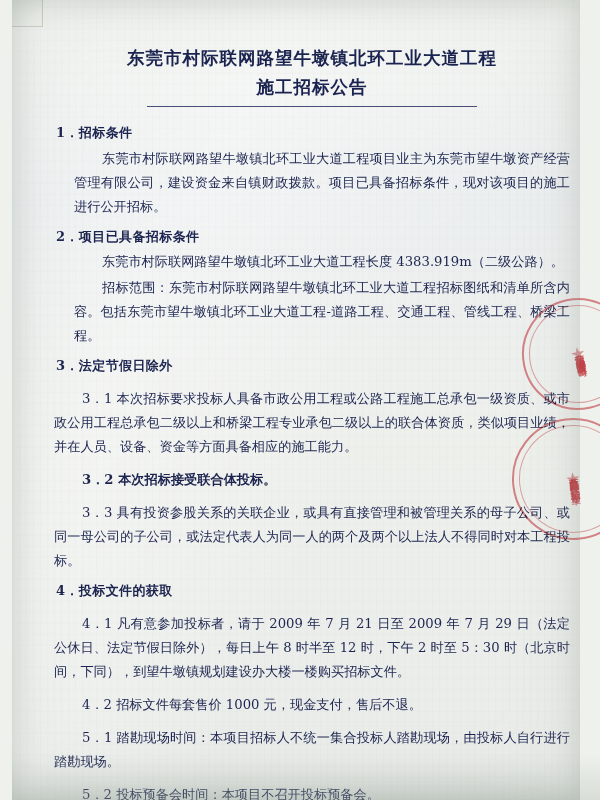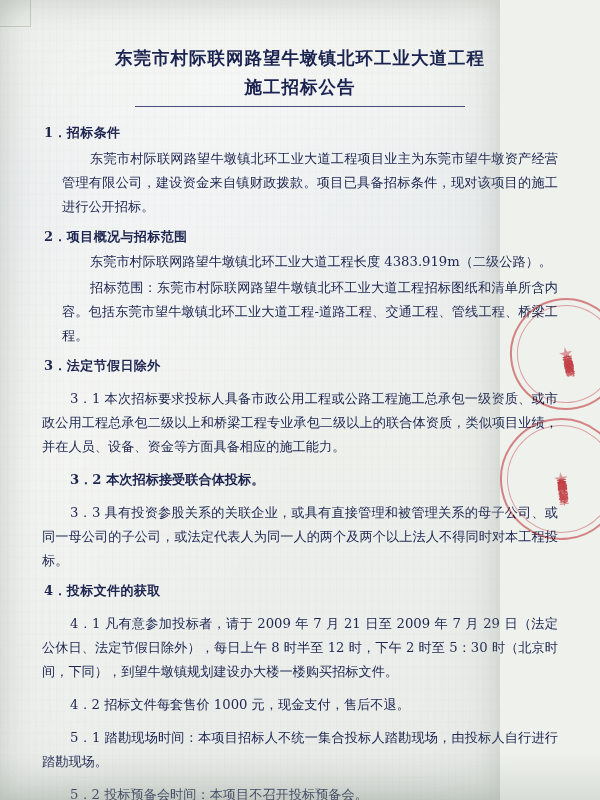--- a/index.html
+++ b/index.html
@@ -9,22 +9,22 @@
   body {
     width: 600px;
     height: 800px;
     background: #eef1ec;
     font-family: "DejaVu Serif", "Liberation Serif", serif;
     overflow: hidden;
     position: relative;
   }
   .page {
     position: absolute;
-    left: 0; top: 0;
-    width: 500px;
+    left: 12px; top: 0;
+    width: 568px;
     height: 800px;
     background:
       linear-gradient(115deg, rgba(255,255,255,0.0) 0%, rgba(255,255,255,0.35) 30%, rgba(255,255,255,0.0) 60%),
       linear-gradient(180deg, #f2f4f0 0%, #eceff0 25%, #eef0ec 55%, #e9ece9 100%);
   }
   
   .streaks {
     position: absolute; inset: 0;
     background:
       repeating-linear-gradient(90deg, rgba(0,0,0,0.012) 0px, rgba(0,0,0,0.012) 1px, rgba(0,0,0,0) 2px, rgba(0,0,0,0) 7px),
@@ -171,21 +171,21 @@
 
       <div class="sec">
         <div class="sec-head">
           <span>1．</span><span>招标条件</span>
         </div>
         <div class="para">东莞市村际联网路望牛墩镇北环工业大道工程项目业主为东莞市望牛墩资产经营管理有限公司，建设资金来自镇财政拨款。项目已具备招标条件，现对该项目的施工进行公开招标。</div>
       </div>
 
       <div class="sec">
         <div class="sec-head">
-          <span>2．</span><span>项目概况与招标范围</span>
+          <span>2．</span><span>项目已具备招标条件</span>
         </div>
         <div class="para">东莞市村际联网路望牛墩镇北环工业大道工程长度 4383.919m（二级公路）。</div>
         <div class="para">招标范围：东莞市村际联网路望牛墩镇北环工业大道工程招标图纸和清单所含内容。包括东莞市望牛墩镇北环工业大道工程-道路工程、交通工程、管线工程、桥梁工程。</div>
       </div>
 
       <div class="sec">
         <div class="sec-head">
           <span>3．</span><span>法定节假日除外</span>
         </div>
         <div class="sub">3．1 本次招标要求投标人具备市政公用工程或公路工程施工总承包一级资质、或市政公用工程总承包二级以上和桥梁工程专业承包二级以上的联合体资质，类似项目业绩，并在人员、设备、资金等方面具备相应的施工能力。</div>

